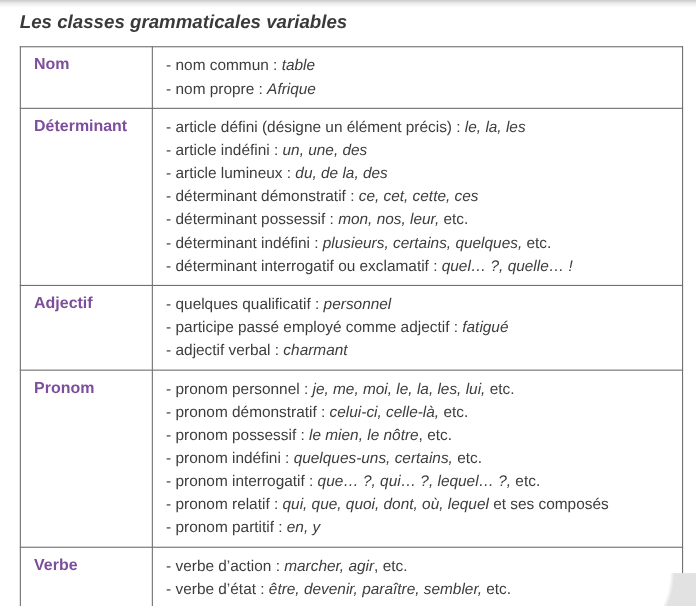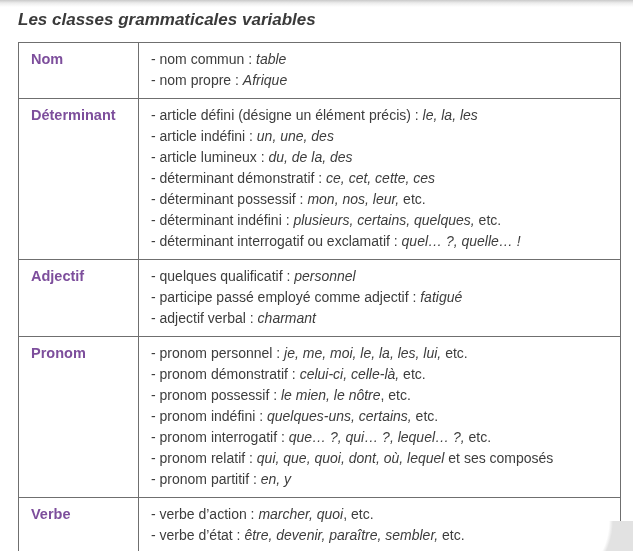--- a/index.html
+++ b/index.html
@@ -117,20 +117,20 @@
             <div class="line"><span>- pronom possessif : </span><span class="it">le mien, le nôtre</span><span>, etc.</span></div>
             <div class="line"><span>- pronom indéfini : </span><span class="it">quelques-uns, certains,</span><span> etc.</span></div>
             <div class="line"><span>- pronom interrogatif : </span><span class="it">que… ?, qui… ?, lequel… ?,</span><span> etc.</span></div>
             <div class="line"><span>- pronom relatif : </span><span class="it">qui, que, quoi, dont, où, lequel</span><span> et ses composés</span></div>
             <div class="line"><span>- pronom partitif : </span><span class="it">en, y</span></div>
           </td>
         </tr>
         <tr>
           <td class="label-cell">Verbe</td>
           <td class="content-cell">
-            <div class="line"><span>- verbe d’action : </span><span class="it">marcher, quoi</span><span>, etc.</span></div>
+            <div class="line"><span>- verbe d’action : </span><span class="it">marcher, agir</span><span>, etc.</span></div>
             <div class="line"><span>- verbe d’état : </span><span class="it">être, devenir, paraître, sembler,</span><span> etc.</span></div>
           </td>
         </tr>
       </tbody>
   </table>
   <div class="corner-shade"></div>
 </div>
 
 </body></html>

